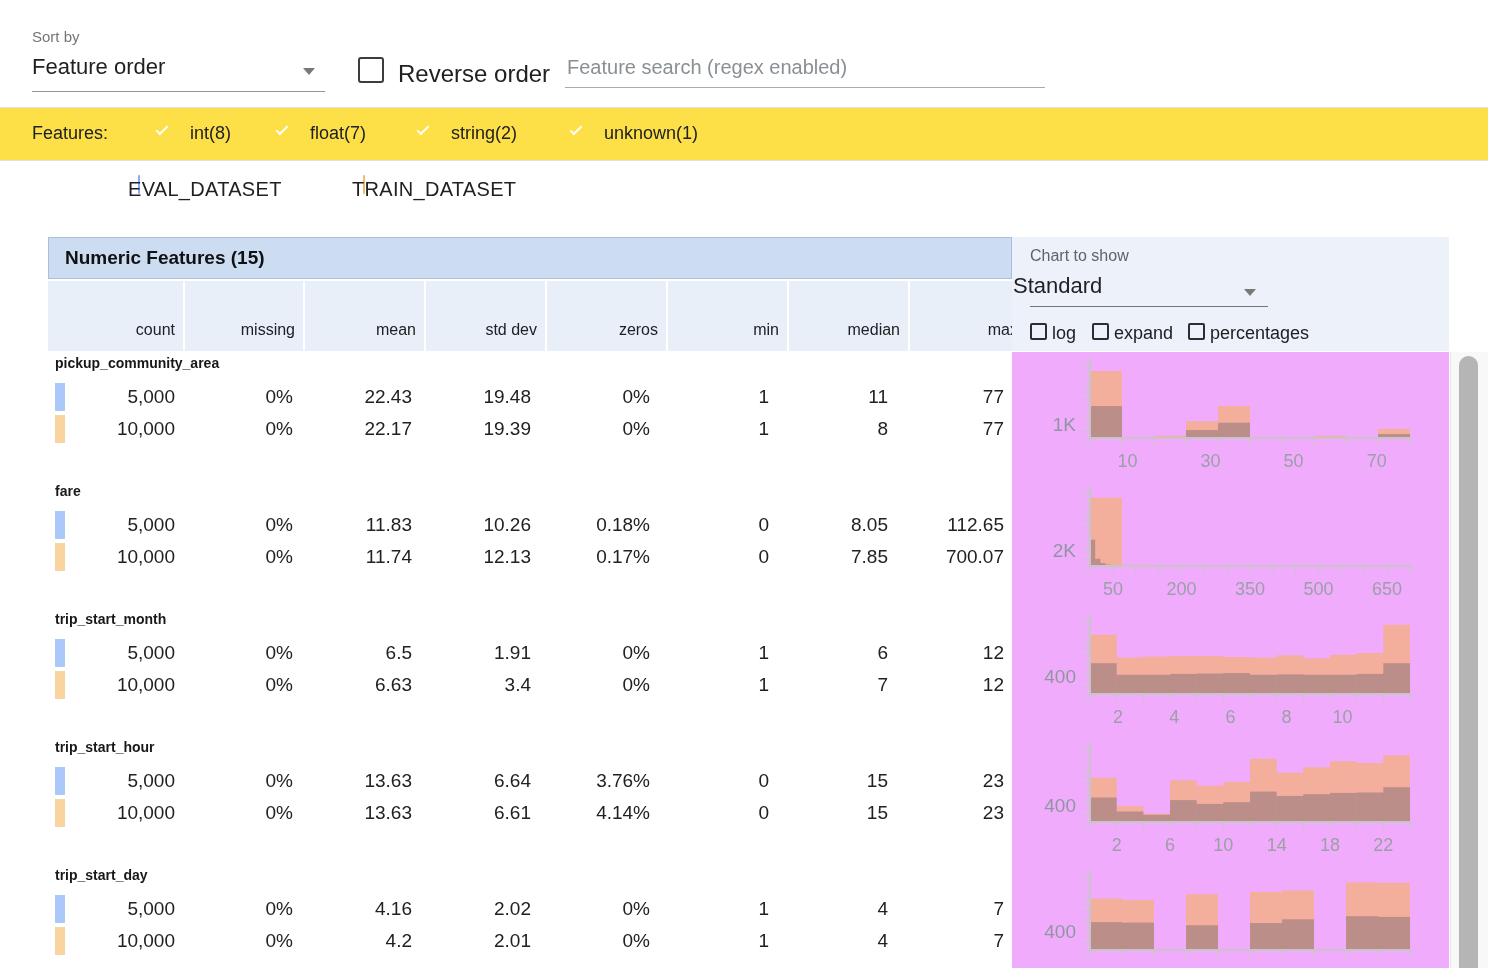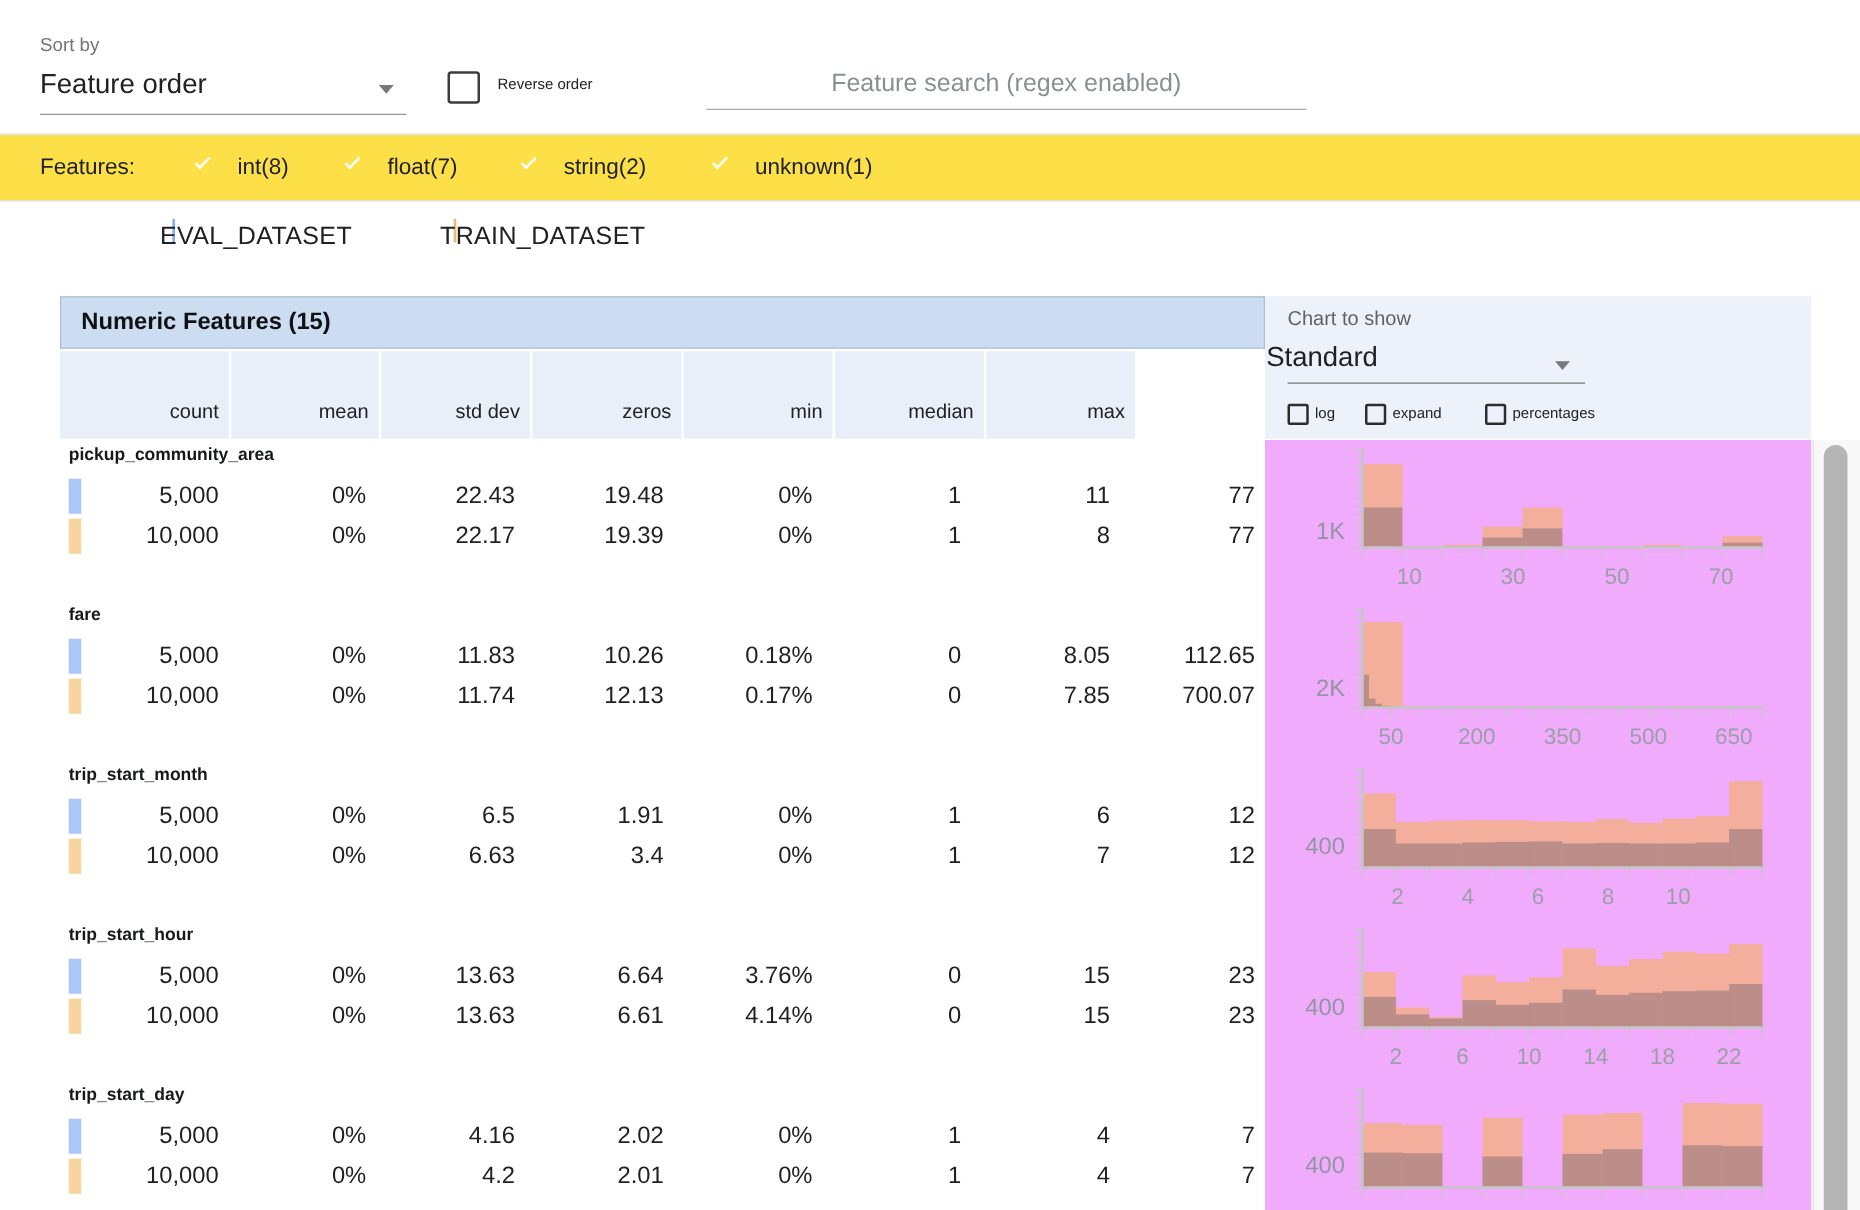--- a/index.html
+++ b/index.html
@@ -8,22 +8,22 @@
   #app { position:relative; width:1488px; height:968px; overflow:hidden; background:#fff;padding-left:48px; }
 
   .abs { position:absolute; }
 
   
   .small-label { font-size:15px; color:#757575; }
   .select-box { border-bottom:1px solid #949494; }
   .select-value { font-size:22px; color:#212121; }
   .dd-arrow { width:0; height:0; border-left:6px solid transparent; border-right:6px solid transparent; border-top:7px solid #797979; }
   .plain-cb { width:26px; height:26px; border:2px solid #3c3c3c; border-radius:3px; background:#fff; }
-  .mid-label { font-size:12px; color:#212121; }
-  #search-input { width:480px; border:none; outline:none; border-bottom:1px solid #ababab; font-size:20px; color:#202124; background:transparent; padding:4px 2px 8px 2px; font-family:"Liberation Sans",sans-serif;text-align:center; }
+  .mid-label { font-size:24px; color:#212121; }
+  #search-input { width:480px; border:none; outline:none; border-bottom:1px solid #ababab; font-size:20px; color:#202124; background:transparent; padding:4px 2px 8px 2px; font-family:"Liberation Sans",sans-serif; }
   #search-input::placeholder { color:#8a8f94; }
 
   
   .band { position:absolute; left:0; top:107px; width:1488px; height:54px; border-top:1px solid #e0e0e0; border-bottom:1px solid #e0e0e0; background:#fde047; }
   .band-label { font-size:18px; color:#202124; }
   .cb-dark { width:22px; height:22px; border-radius:3px; position:relative; }
   .cb-light { width:26px; height:26px; border-radius:4px; position:relative; }
   .check { position:absolute; left:4px; top:5px; width:12px; height:6px; border-left:2.5px solid #fff; border-bottom:2.5px solid #fff; transform:rotate(-45deg); }
   .cb-light .check { left:6px; top:7px; }
   .ds-label { font-size:20px; color:#212121; letter-spacing:.3px; }
@@ -34,21 +34,21 @@
   .hdr-row { position:absolute; left:48px; top:281px; width:964px; height:70px; display:grid; grid-template-columns:135px 118px 119px 119px 119px 119px 119px 116px; column-gap:2px; background:#fff; }
   .hdr-cell { background:#e9eff9; display:flex; align-items:flex-end; justify-content:flex-end; padding:0 8px 12px 0; font-size:16px; color:#202124; }
 
   
   .panel { position:absolute; left:1012px; top:237px; width:437px; height:114px; background:#edf2fa; }
   .panel .pl-label { position:absolute; left:18px; top:10px; font-size:16px; color:#5f6368; }
   .panel .pl-value { position:absolute; left:1px; top:36px; font-size:22px; color:#202124; }
   .panel .pl-underline { position:absolute; left:18px; top:69px; width:238px; border-bottom:1px solid #757575; }
   .panel .pl-arrow { position:absolute; left:232px; top:52px; }
   .cb-small { width:17px; height:17px; border:2px solid #2d2d2d; border-radius:2px; background:transparent; display:inline-block; }
-  .opt-label { font-size:12px; color:#202124; }
+  .opt-label { font-size:18px; color:#202124; }
 
   
   #feature-rows { position:absolute; left:48px; top:352px; width:964px; height:616px; overflow:hidden; }
   .feature-group { position:absolute; left:0; width:964px; height:128px; }
   .fname { position:absolute; left:7px; top:3px; font-size:14px; font-weight:bold; color:#17181a; }
   .vrow { position:absolute; left:0; width:964px; height:30px; display:grid; grid-template-columns:135px 118px 119px 119px 119px 119px 119px 116px; }
   .vrow .cell { text-align:right; padding-right:8px; font-size:19px; line-height:30px; color:#202124; }
   .chip { position:absolute; left:7px; top:1px; width:10px; height:28px; }
 
   
@@ -98,20 +98,21 @@
   <span class="abs ds-label" style="left:128px; top:178px;">EVAL_DATASET</span>
   <span id="train-cb" class="abs cb-light" style="left: 313px; top: 176px; background: rgb(251, 213, 150); border: 1px solid rgb(240, 186, 112);"><span class="check"></span></span>
   <span class="abs ds-label" style="left:352px; top:178px;">TRAIN_DATASET</span>
 
   
   <div class="title-band">
     <span>Numeric Features (15)</span>
   </div>
   <div class="hdr-row">
     <div class="hdr-cell">count</div>
+    <div class="hdr-cell">missing</div>
     <div class="hdr-cell">mean</div>
     <div class="hdr-cell">std dev</div>
     <div class="hdr-cell">zeros</div>
     <div class="hdr-cell">min</div>
     <div class="hdr-cell">median</div>
     <div class="hdr-cell">max</div>
   </div>
 
   
   <div class="panel">

